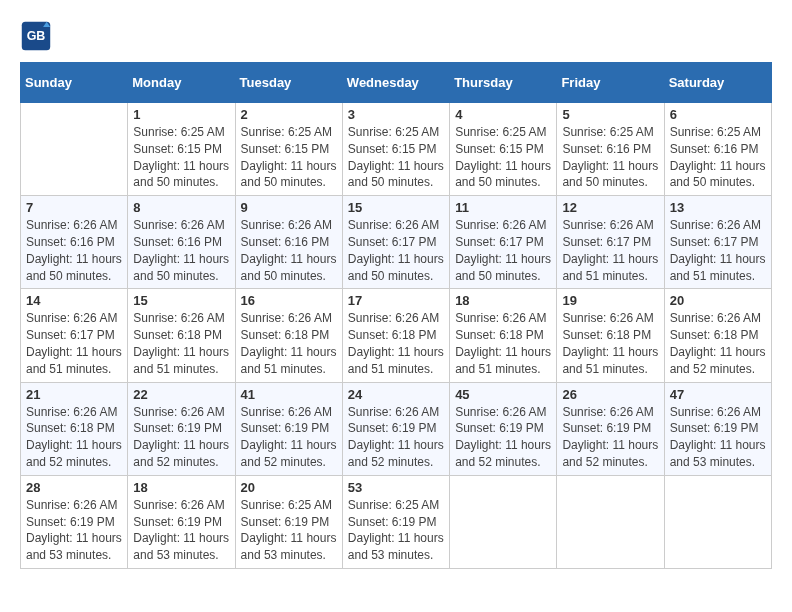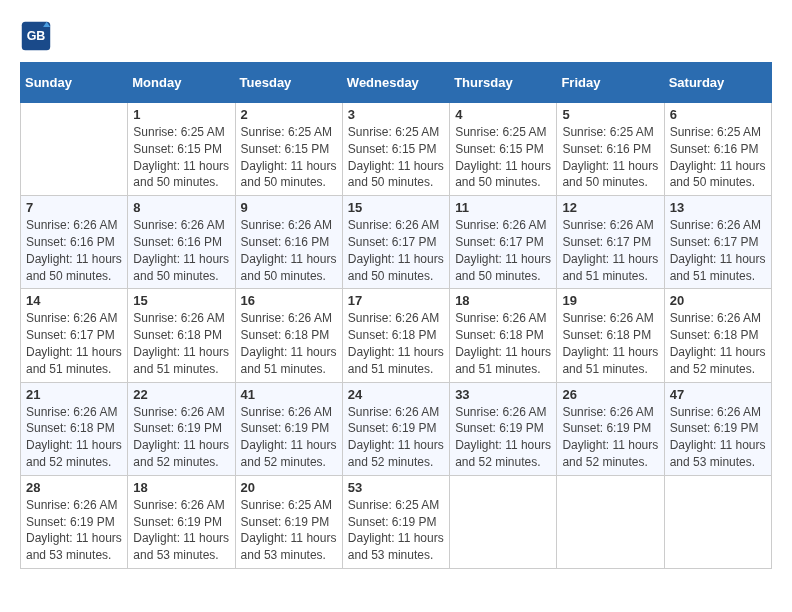--- a/index.html
+++ b/index.html
@@ -218,21 +218,21 @@
         </td>
         <td>
           <span class="day-num">41</span>
           <div class="day-detail">Sunrise: 6:26 AM<br>Sunset: 6:19 PM<br>Daylight: 11 hours and 52 minutes.</div>
         </td>
         <td>
           <span class="day-num">24</span>
           <div class="day-detail">Sunrise: 6:26 AM<br>Sunset: 6:19 PM<br>Daylight: 11 hours and 52 minutes.</div>
         </td>
         <td>
-          <span class="day-num">33</span>
+          <span class="day-num">45</span>
           <div class="day-detail">Sunrise: 6:26 AM<br>Sunset: 6:19 PM<br>Daylight: 11 hours and 52 minutes.</div>
         </td>
         <td>
           <span class="day-num">26</span>
           <div class="day-detail">Sunrise: 6:26 AM<br>Sunset: 6:19 PM<br>Daylight: 11 hours and 52 minutes.</div>
         </td>
         <td>
           <span class="day-num">47</span>
           <div class="day-detail">Sunrise: 6:26 AM<br>Sunset: 6:19 PM<br>Daylight: 11 hours and 53 minutes.</div>
         </td>

